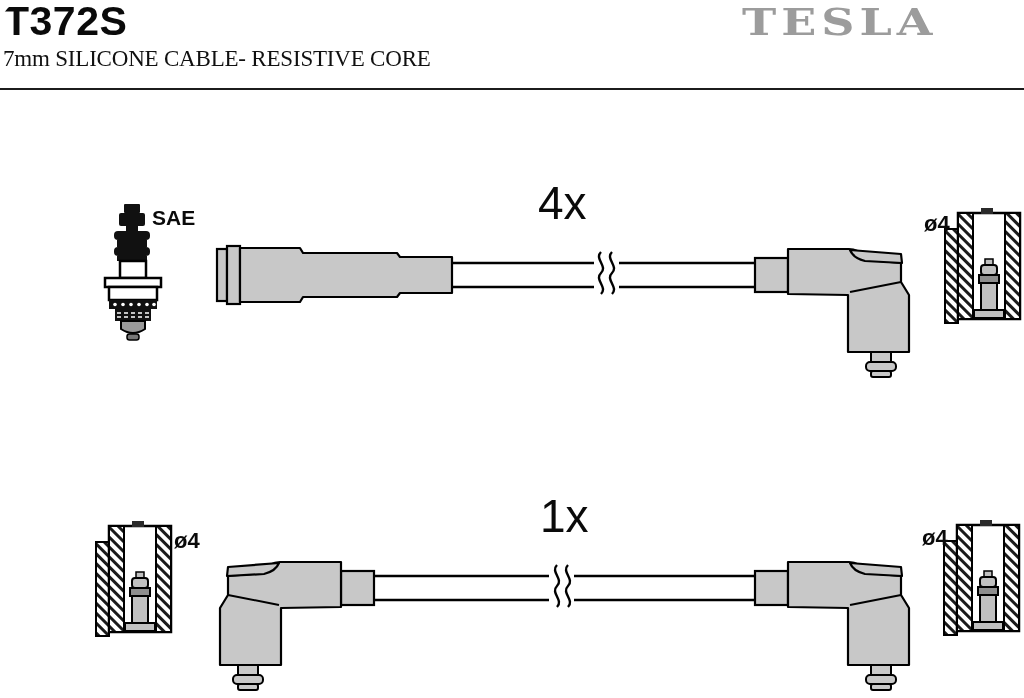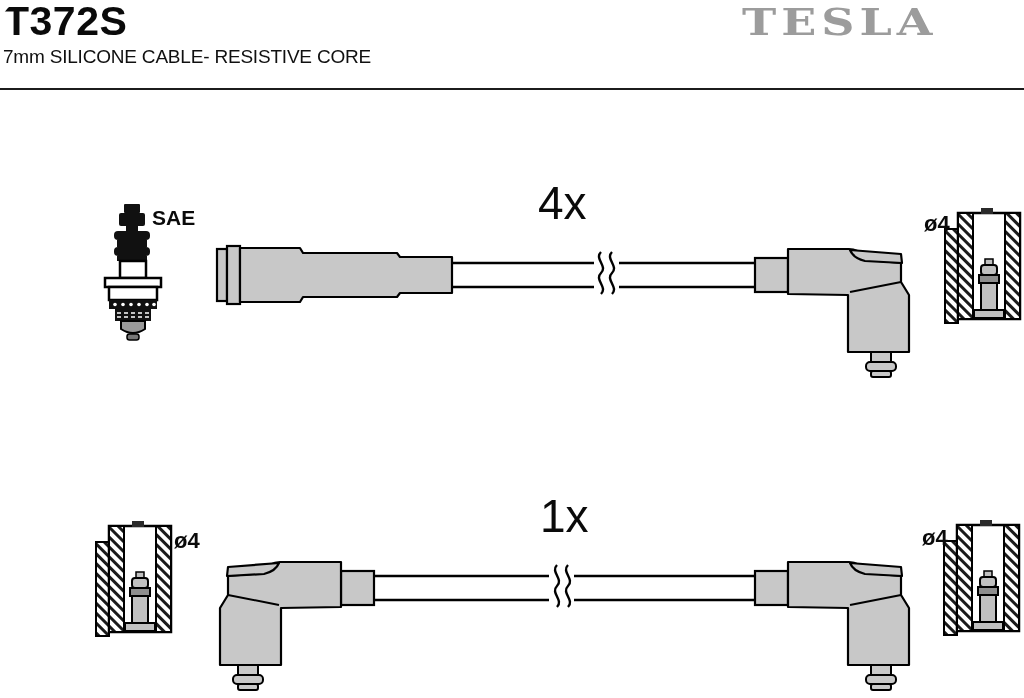--- a/index.html
+++ b/index.html
@@ -1,21 +1,21 @@
 <!DOCTYPE html>
 <html><head>
 <meta charset="utf-8">
 <style>
   html,body{margin:0;padding:0;background:#fff;}
   .canvas{position:relative;width:1024px;height:698px;background:#ffffff;overflow:hidden;
           font-family:"Liberation Sans",sans-serif;border-radius:27px;}
   .part-number{position:absolute;left:4px;top:0px;font-size:41px;font-weight:bold;
                color:#0a0a0a;letter-spacing:.5px;line-height:1.05;}
-  .subtitle{position:absolute;left:3px;top:46px;font-size:19px;color:#101010;
-            letter-spacing:-.2px;white-space:nowrap;}
+  .subtitle{position:absolute;left:3px;top:46px;font-size:23px;color:#101010;
+            letter-spacing:-.2px;white-space:nowrap;font-family:Liberation Serif, serif;}
   .brand{position:absolute;left:742px;top:4px;font-family:"DejaVu Serif",serif;
          font-weight:900;font-size:46px;color:#9c9c9c;letter-spacing:5px;line-height:1;
          transform:scaleY(.8);transform-origin:0 0;}
   .divider{position:absolute;left:0;top:88px;width:1024px;height:2px;background:#1c1c1c;}
   .diagram{position:absolute;left:0;top:0;}
   .diagram text{font-family:"Liberation Sans",sans-serif;fill:#0a0a0a;}
   .qty{font-size:46px;}
   .sae{font-size:21px;font-weight:bold;}
   .dia{font-size:22px;font-weight:bold;}
 </style>

